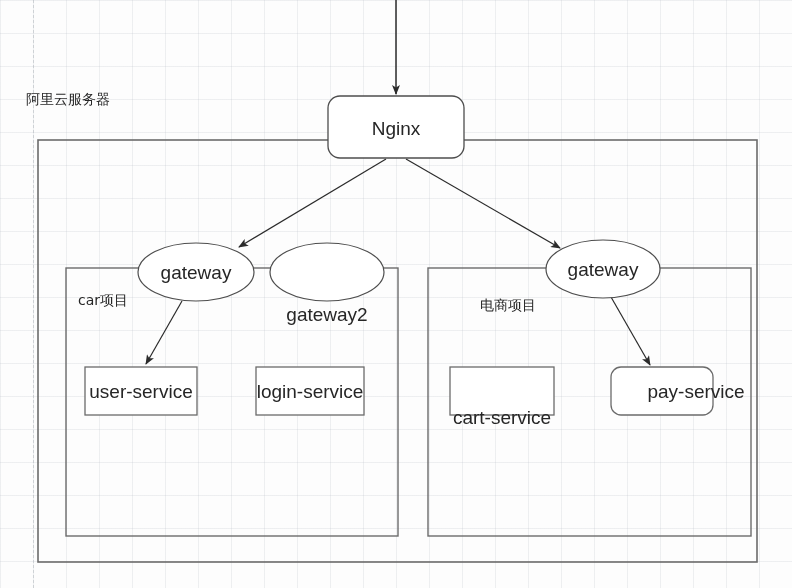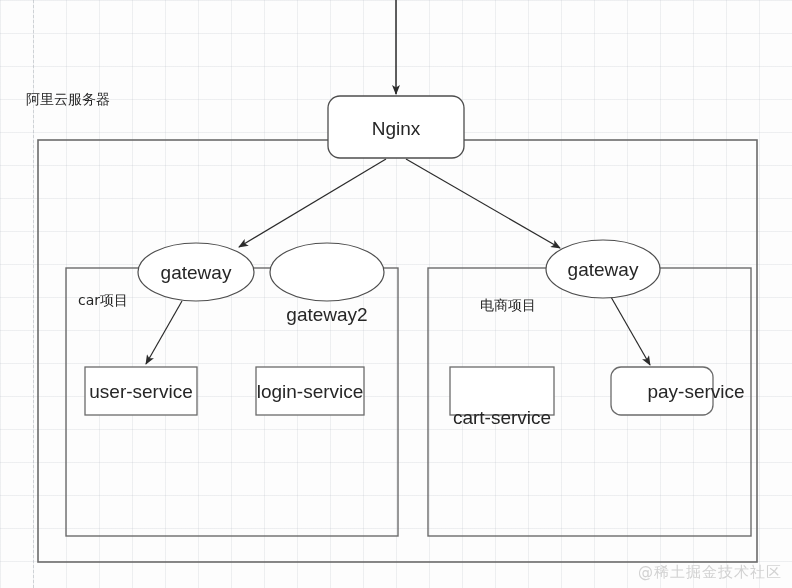--- a/index.html
+++ b/index.html
@@ -117,15 +117,14 @@
   <div class="node-label centered" style="left:603px; top:269px;">gateway</div>
 
   <div class="node-label centered" style="left:141px; top:391px;">user-service</div>
 
   <div class="node-label centered" style="left:310px; top:391px;">login-service</div>
 
   <div class="node-label centered" style="left:502px; top:391px;margin-top:26px;">cart-service</div>
 
   <div class="node-label centered" style="left:696px; top:391px;">pay-service</div>
 
-  <div id="watermark">@稀土掘金技术社区</div>
 
 </div>
 
 </body></html>

